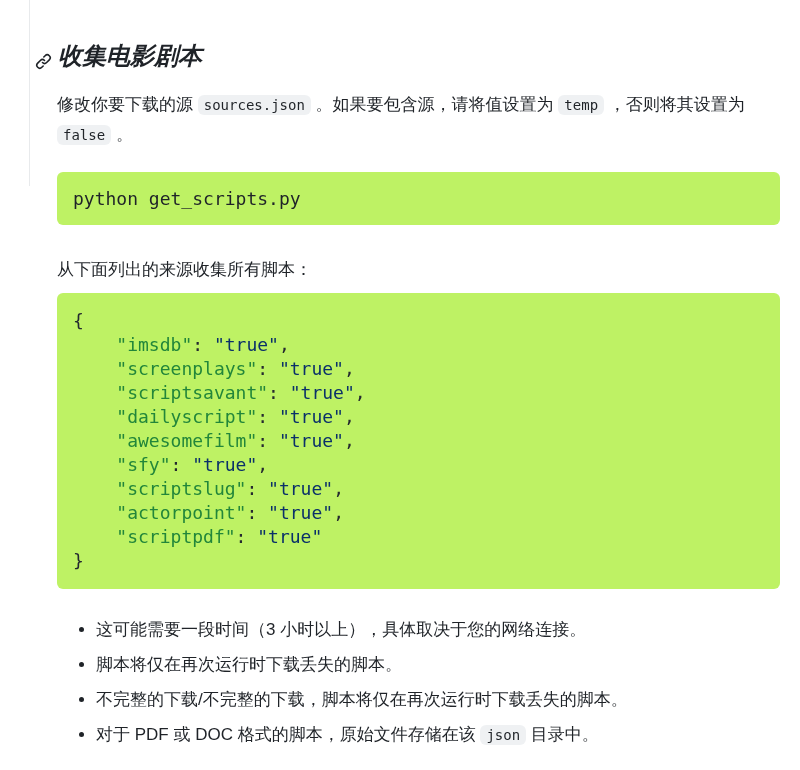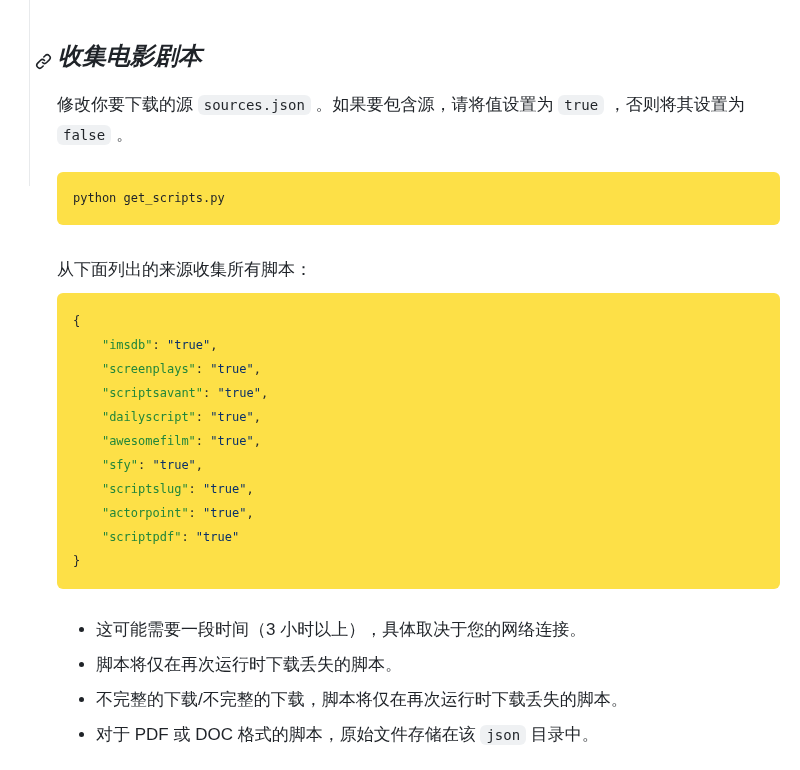--- a/index.html
+++ b/index.html
@@ -21,25 +21,25 @@
     margin:12px 0 20px -22px;
     display:flex;align-items:flex-end;gap:6px;font-style:italic;
   }
   .anchor{display:inline-flex;color:#1f2328;text-decoration:none;}
   .anchor svg{width:17px;height:17px;display:block;}
   .para{
     font-size:17px;line-height:30px;
     margin:0 0 22px;max-width:723px;
   }
   .codeblock{
-    background:#fde047;border-radius:6px;
+    background:#bef264;border-radius:6px;
     width:723px;box-sizing:border-box;
     padding:16px;margin:0 0 30px;
     font-family:"DejaVu Sans Mono","Liberation Mono",monospace;
-    font-size:12px;line-height:21px;color:#1f2328;
+    font-size:18px;line-height:21px;color:#1f2328;
     white-space:pre;overflow:auto;
   }
   .codeblock.json{line-height:24px;margin-bottom:26px;}
   .codeblock.cmd{margin-bottom:30px;}
   .para.sources{margin-bottom:8px;}
   .tok-plain{color:#24292f;}
   .tok-key{color:#22863a;}
   .tok-string{color:#0a3069;}
   ul.notes{
     margin:0;padding:0 0 0 39px;
@@ -67,21 +67,21 @@
     <a class="anchor" href="#">
       <span>
         <svg viewBox="0 0 16 16" fill="#1f2328" aria-hidden="true" style="width:17px;height:17px;">
           <path d="M7.775 3.275a.75.75 0 0 0 1.06 1.06l1.25-1.25a2 2 0 1 1 2.83 2.83l-2.5 2.5a2 2 0 0 1-2.83 0 .75.75 0 0 0-1.06 1.06 3.5 3.5 0 0 0 4.95 0l2.5-2.5a3.5 3.5 0 0 0-4.95-4.95l-1.25 1.25Zm-4.69 9.64a2 2 0 0 1 0-2.83l2.5-2.5a2 2 0 0 1 2.83 0 .75.75 0 0 0 1.06-1.06 3.5 3.5 0 0 0-4.95 0l-2.5 2.5a3.5 3.5 0 0 0 4.95 4.95l1.25-1.25a.75.75 0 0 0-1.06-1.06l-1.25 1.25a2 2 0 0 1-2.83 0Z"></path>
         </svg>
       </span>
     </a>
     <span>收集电影剧本</span>
   </h2>
 
-  <p class="para">修改你要下载的源 <code class="inline">sources.json</code> 。如果要包含源，请将值设置为 <code class="inline">true</code> ，否则将其设置为 <code class="inline">false</code> 。</p>
+  <p class="para">修改你要下载的源 <code class="inline">sources.json</code> 。如果要包含源，请将值设置为 <code class="inline">temp</code> ，否则将其设置为 <code class="inline">false</code> 。</p>
 
   <pre class="codeblock cmd"><code>python get_scripts.py</code></pre>
 
   <p class="para sources">从下面列出的来源收集所有脚本：</p>
 
   <pre class="codeblock json"><code><span class="tok-plain">{</span>
 <span class="tok-plain">    </span><span class="tok-key">"imsdb"</span><span class="tok-plain">: </span><span class="tok-string">"true"</span><span class="tok-plain">,</span>
 <span class="tok-plain">    </span><span class="tok-key">"screenplays"</span><span class="tok-plain">: </span><span class="tok-string">"true"</span><span class="tok-plain">,</span>
 <span class="tok-plain">    </span><span class="tok-key">"scriptsavant"</span><span class="tok-plain">: </span><span class="tok-string">"true"</span><span class="tok-plain">,</span>
 <span class="tok-plain">    </span><span class="tok-key">"dailyscript"</span><span class="tok-plain">: </span><span class="tok-string">"true"</span><span class="tok-plain">,</span>

